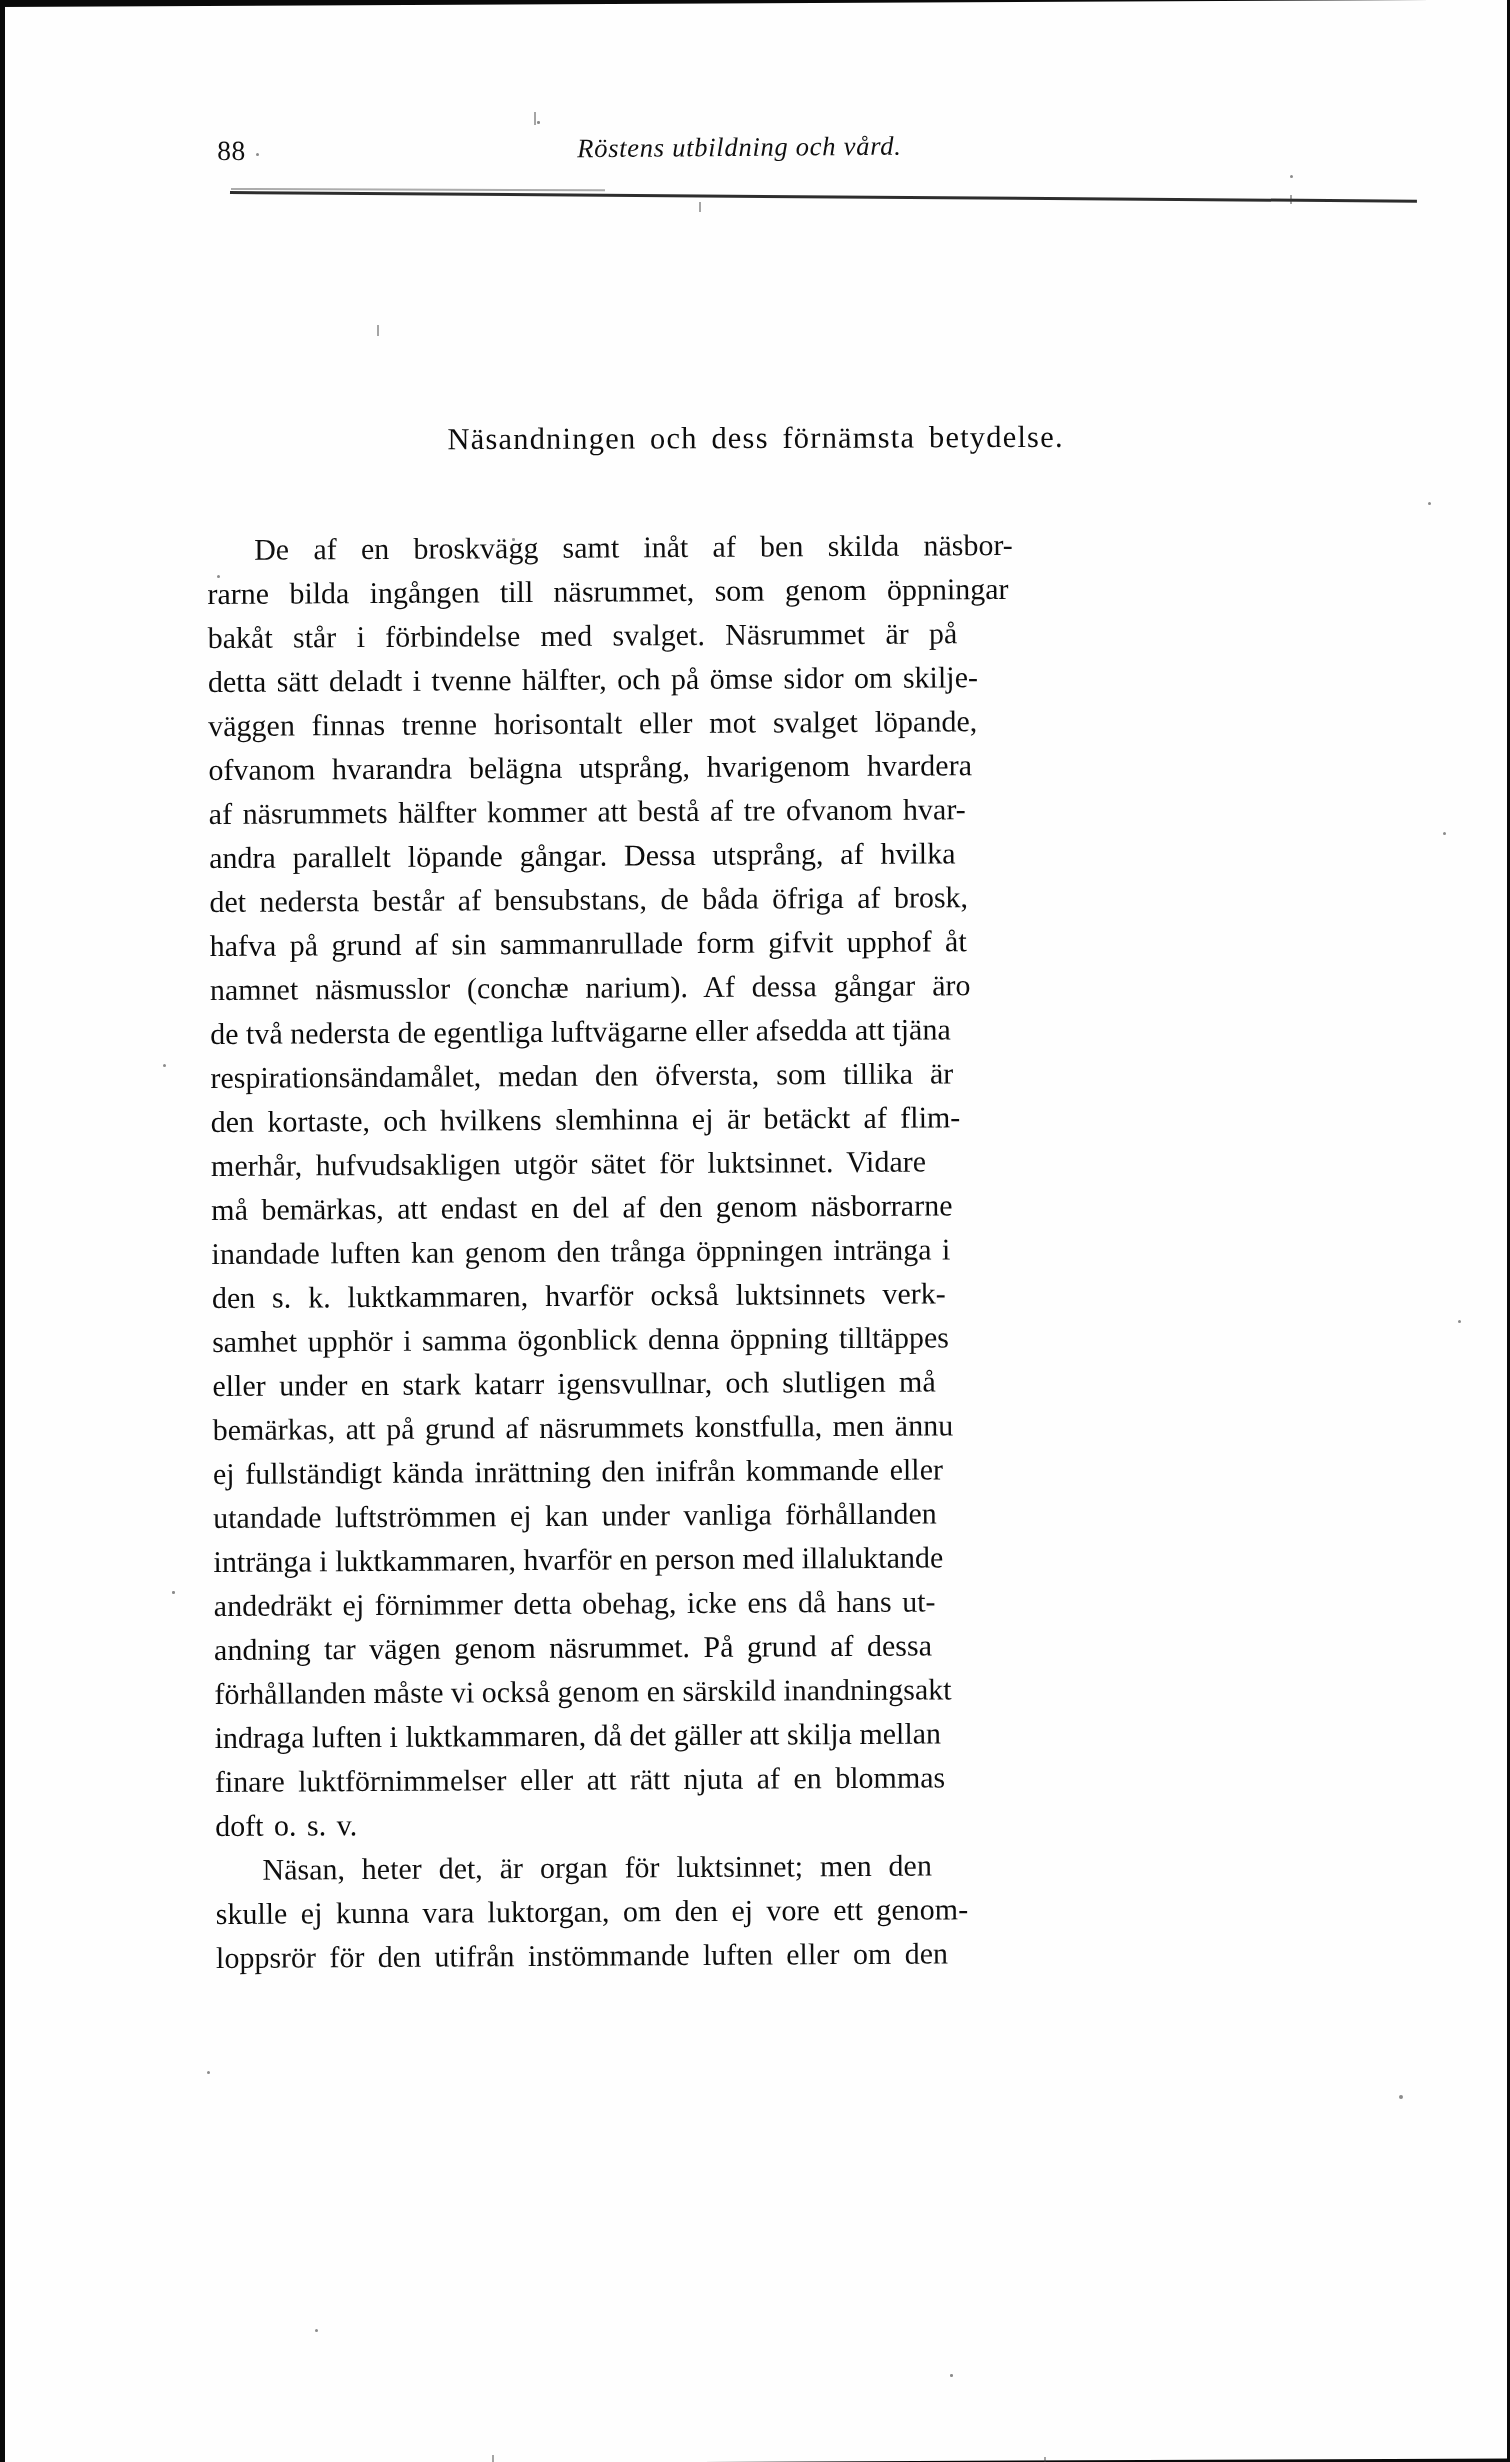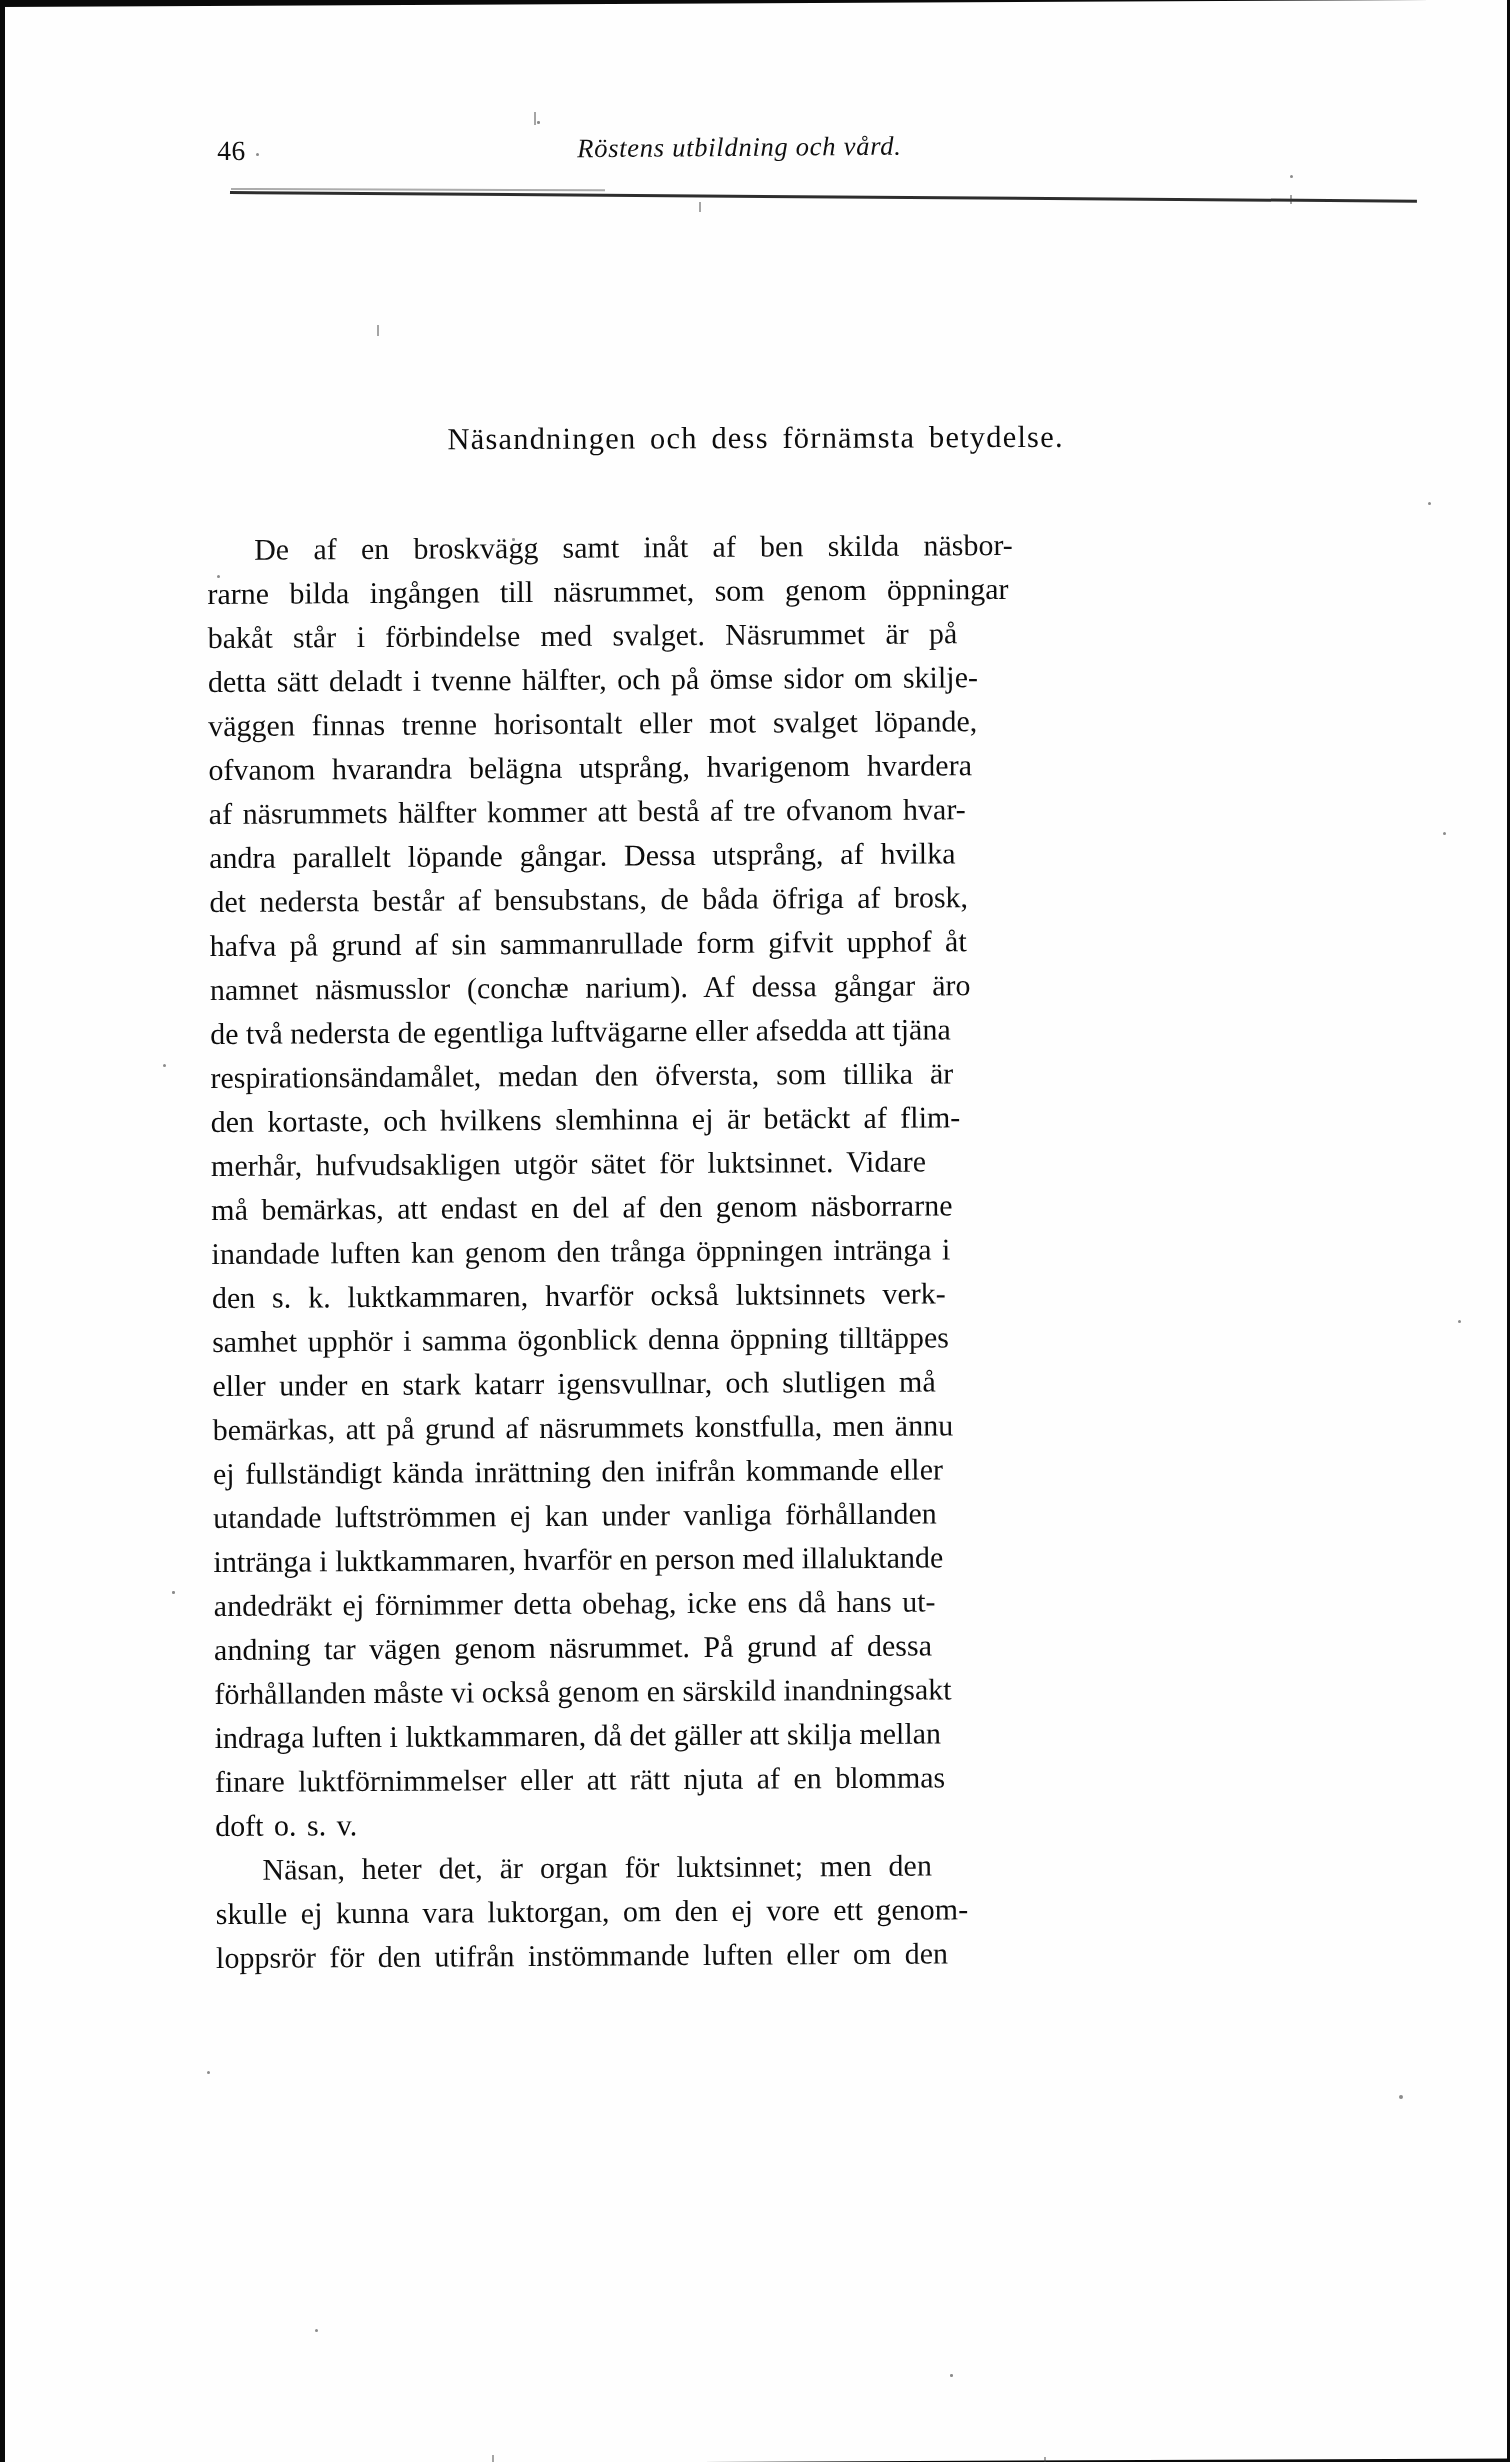--- a/index.html
+++ b/index.html
@@ -153,21 +153,21 @@
 <body>
 
 <div id="page-sheet">
 
   <div class="scan-edge" id="edge-top"></div>
   <div class="scan-edge" id="edge-left"></div>
   <div class="scan-edge" id="edge-right"></div>
   <div class="scan-edge" id="edge-bottom"></div>
 
   <div id="running-head">
-    <div id="folio">46</div>
+    <div id="folio">88</div>
     <div id="head-title">Röstens utbildning och vård.</div>
   </div>
   <div id="head-rule-ghost"></div>
   <div id="head-rule"></div>
 
   <div id="section-heading">Näsandningen och dess förnämsta betydelse.</div>
 
   <div id="body-block">
     <div class="line indent ws5">De  af  en  broskvägg  samt  inåt  af  ben  skilda  näsbor-</div>
     <div class="line ws4">rarne  bilda  ingången  till  näsrummet,  som  genom  öppningar</div>

